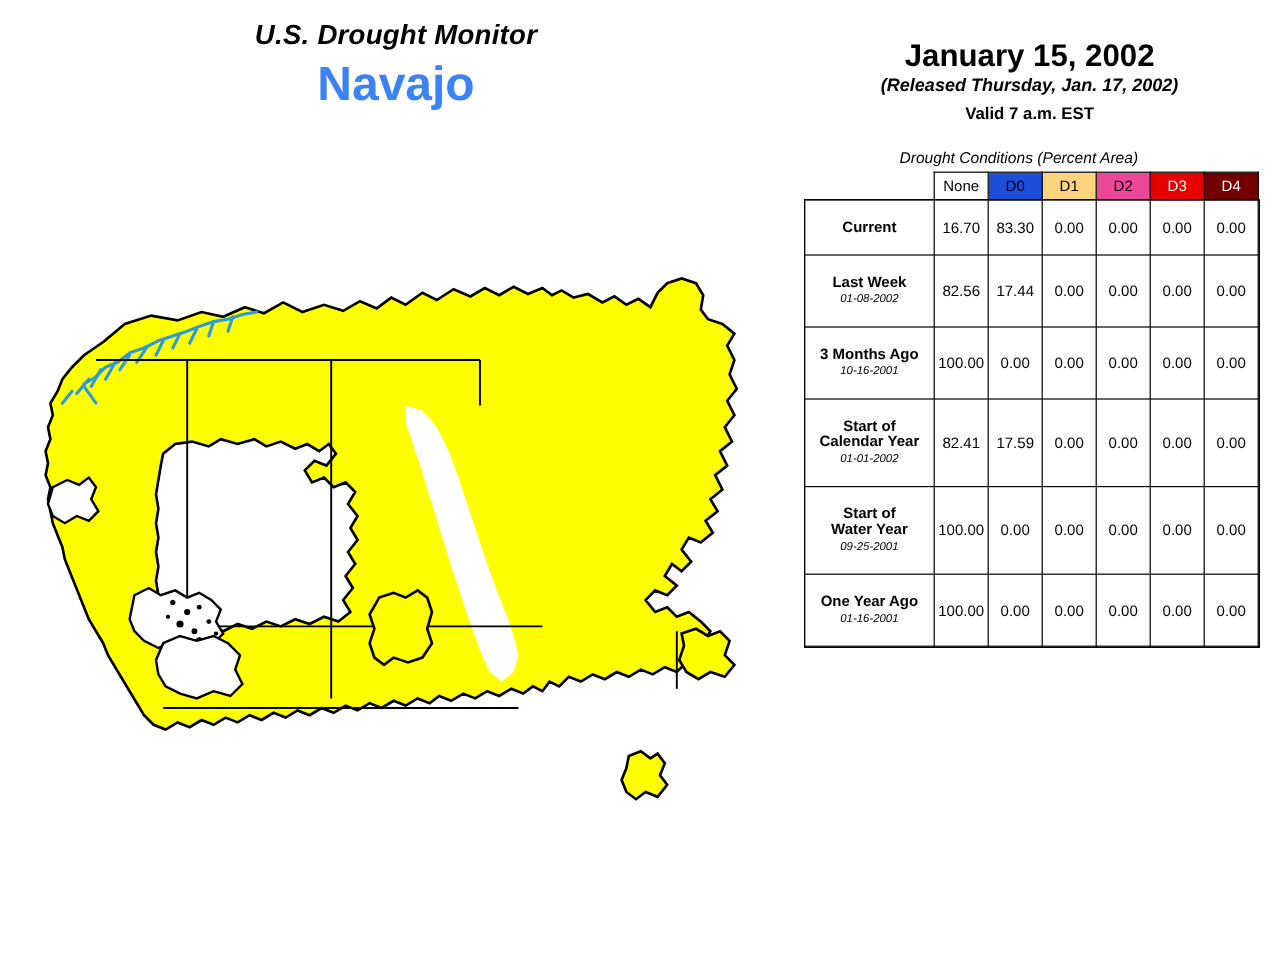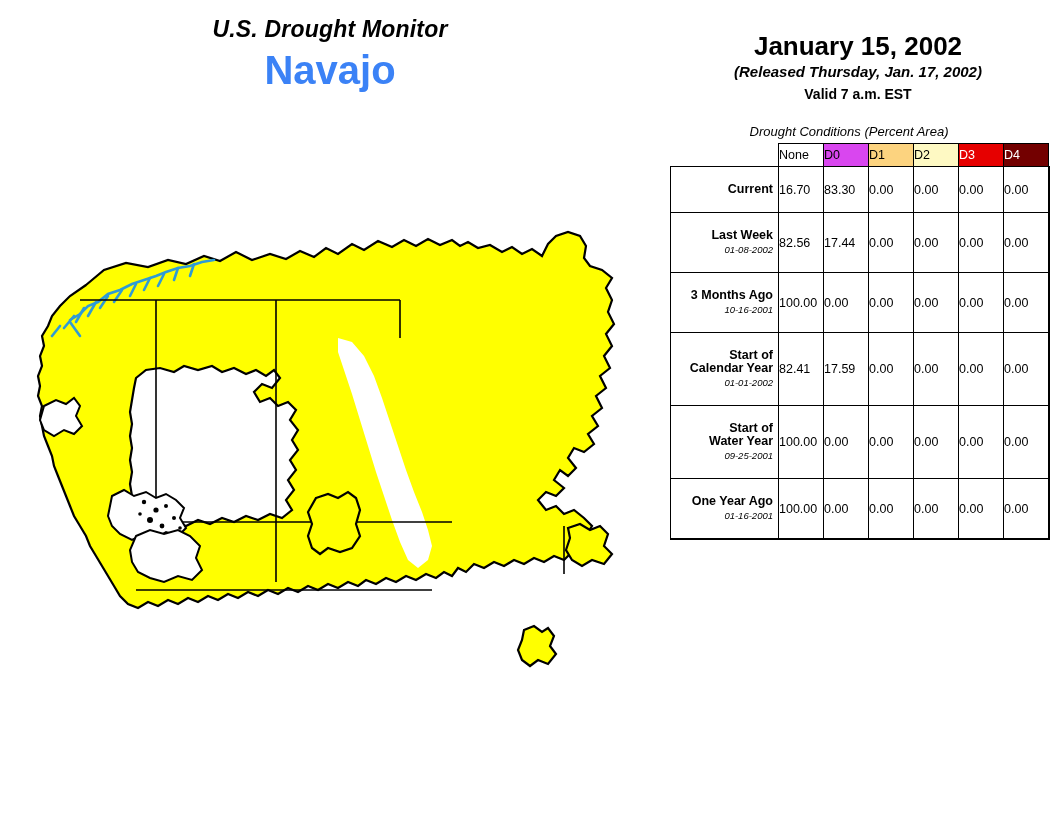--- a/index.html
+++ b/index.html
@@ -96,36 +96,36 @@
   #cond-table {
     position: absolute;
     left: 10px; top: 143px;
     border-collapse: collapse;
     font-size: 12px;
     color: #000;
   }
   #cond-table td, #cond-table th {
     border: 1px solid #000;
     padding: 0;
-    text-align: left;
+    text-align: center;
     vertical-align: middle;
     font-weight: normal;
   }
   #cond-table thead td.corner {
     border: none;
     width: 97px;
   }
   #cond-table thead td.cat {
     height: 22px;
     width: 44px;
     font-size: 12.5px;
   }
   #cond-table tbody td.rowlabel {
     width: 97px;
-    text-align: right;
+    text-align: center;
     padding: 16px 5px;
     line-height: 13px;
   }
   #cond-table tbody td.val {
     width: 44px;
     height: 42px;
     font-size: 12.5px;
   }
   .rl-main {
     font-weight: bold;
@@ -259,23 +259,23 @@
     <div id="valid-time">Valid 7 a.m. EST</div>
   </div>
 
   <div id="table-caption">Drought Conditions (Percent Area)</div>
 
   <table id="cond-table">
     <thead>
       <tr>
         <td class="corner"></td>
       <td class="cat" style="background: rgb(255, 255, 255); color: rgb(0, 0, 0);">None</td>
-          <td class="cat" style="background: #d946ef; color: rgb(0, 0, 0);">D0</td>
+          <td class="cat" style="background: #1d4ed8; color: rgb(0, 0, 0);">D0</td>
           <td class="cat" style="background: rgb(252, 211, 127); color: rgb(0, 0, 0);">D1</td>
-          <td class="cat" style="background: #fef9c3; color: rgb(0, 0, 0);">D2</td>
+          <td class="cat" style="background: #ec4899; color: rgb(0, 0, 0);">D2</td>
           <td class="cat" style="background: rgb(230, 0, 0); color: rgb(255, 255, 255);">D3</td>
           <td class="cat" style="background: rgb(115, 0, 0); color: rgb(255, 255, 255);">D4</td>
         </tr>
     </thead>
     <tbody>
         <tr>
           <td class="rowlabel">
             <span class="rl-main">Current</span>
           </td>
           <td class="val">16.70</td>

